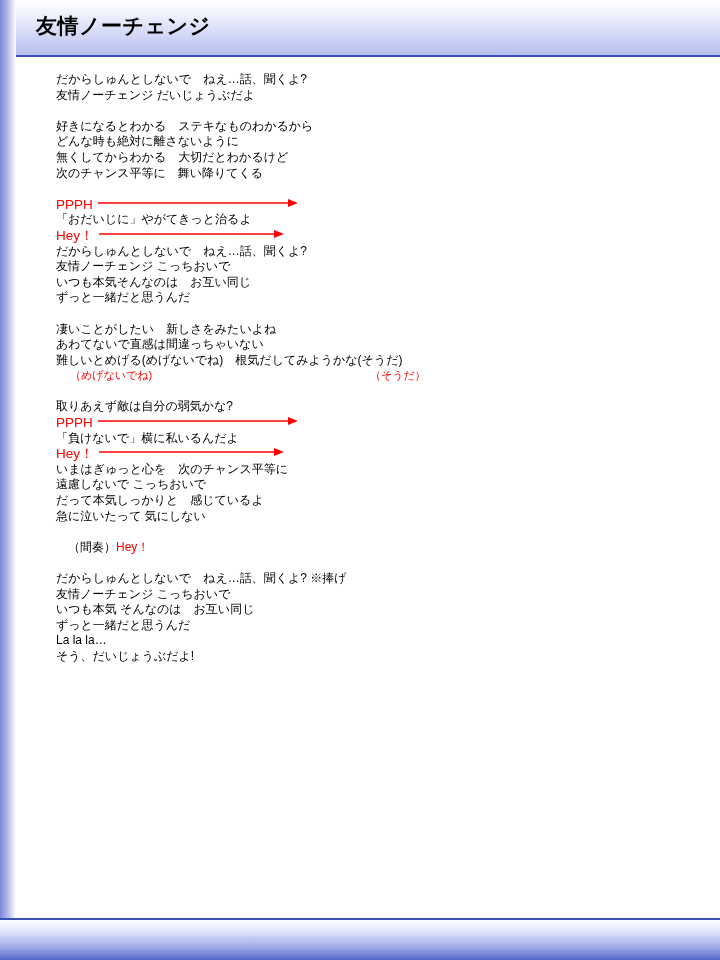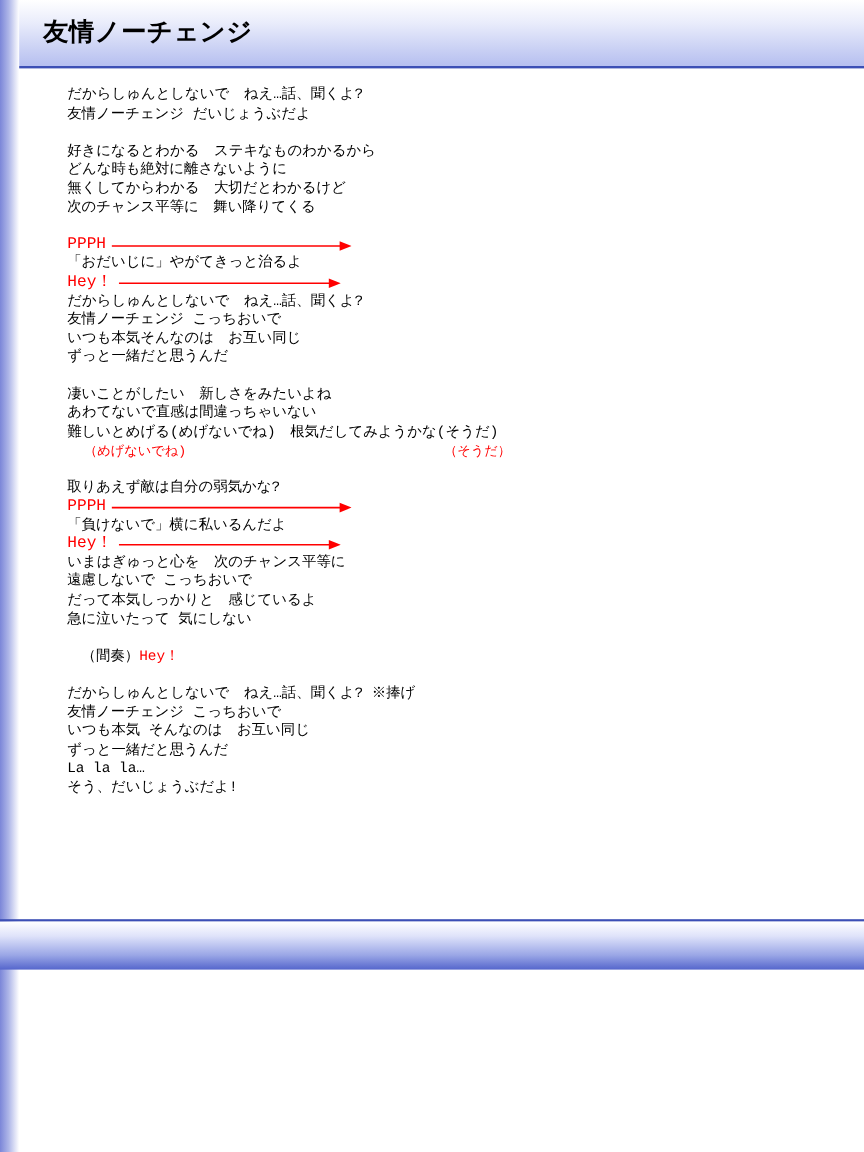--- a/index.html
+++ b/index.html
@@ -9,23 +9,22 @@
   body {
     width: 720px;
     height: 960px;
     background: #ffffff;
     font-family: "Liberation Sans", sans-serif;
     overflow: hidden;
   }
   .page {
     position: relative;
     width: 720px;
-    height: 808px;
+    height: 960px;
     background: #ffffff;
-    font-family: Liberation Mono, monospace;
   }
   
   .left-bar {
     position: absolute;
     left: 0;
     top: 0;
     width: 16px;
     height: 960px;
     background: linear-gradient(to right, #7b86d8 0%, #aeb6e8 45%, #ffffff 100%);
   }
@@ -79,21 +78,20 @@
     white-space: pre;
     min-height: 15.6px;
   }
   .line.blank {
     height: 15.6px;
   }
   
   .arrow-line {
     position: relative;
     display: flex;
-    align-items: center;
     color: #ff0000;
     font-size: 13.5px;
     line-height: 15.6px;
     height: 15.6px;
   }
   .arrow-line .lbl {
     white-space: pre;
     margin-right: 5px;
   }
   .arrow-line .arrow-svg {

